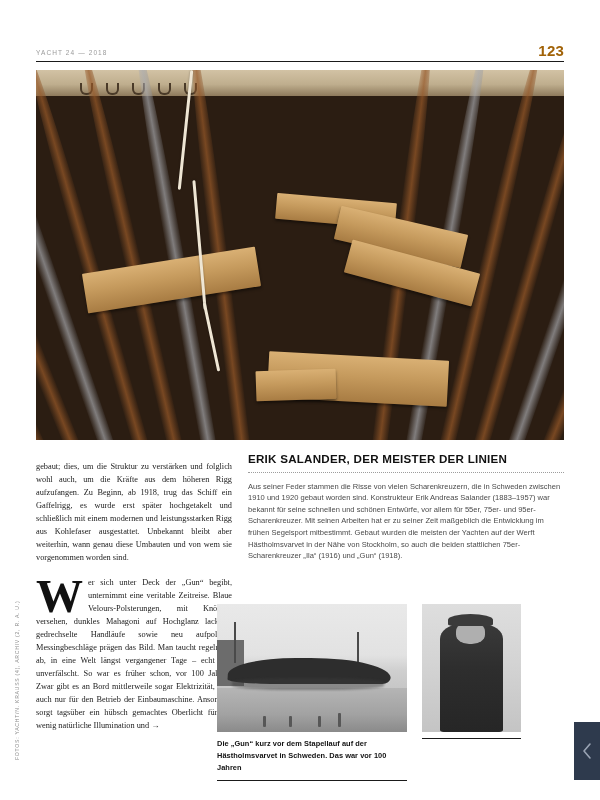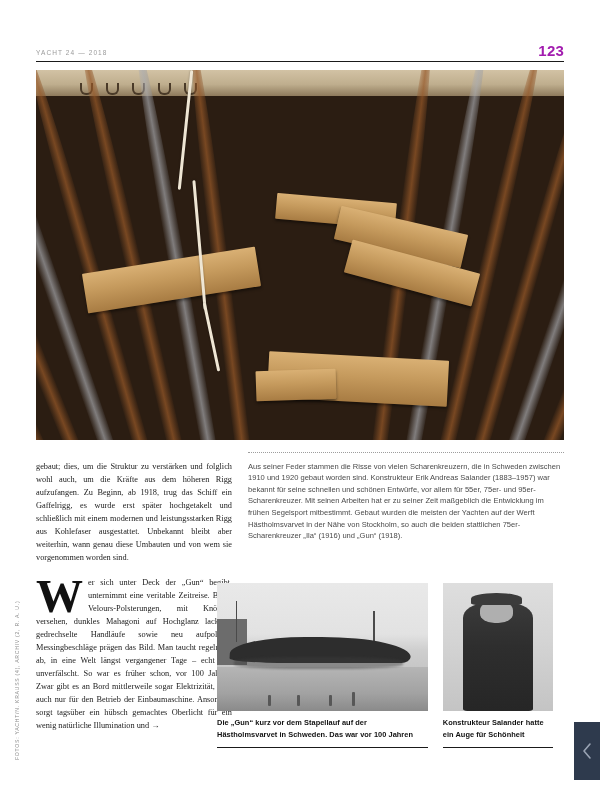--- a/index.html
+++ b/index.html
@@ -51,21 +51,21 @@
     font-size: 8px;
     letter-spacing: 1.35px;
     color: #111111;
     padding-bottom: 1px;
   }
   .rh-right {
     font-family: "Liberation Sans", sans-serif;
     font-weight: bold;
     font-size: 15px;
     letter-spacing: 0.2px;
-    color: #a21caf;
+    color: #a16207;
     line-height: 1;
     margin-left: auto;
   }
   .rule-top {
     position: absolute;
     left: 36px;
     right: 36px;
     top: 61px;
     height: 1.4px;
     background: #1a1a1a;
@@ -204,22 +204,22 @@
     font-size: 7.55px;
     line-height: 11.6px;
     color: #4a4a4a;
     text-align: left;
   }
 
   
   .photo-row {
     position: absolute;
     left: 217px;
-    top: 583px;
-    width: 336px;
+    top: 604px;
+    width: 304px;
     display: flex;
     gap: 15px;
   }
   .photo-block { position: relative; }
   .photo-block.wide { width: 222px; }
   .photo-block.tall { width: 116px; }
 
   .bw-photo {
     width: 100%;
     height: 128px;
@@ -410,20 +410,21 @@
 
   <div class="col-left">
     <p class="body-text">gebaut; dies, um die Struktur zu verstärken und folglich wohl auch, um die Kräfte aus dem höheren Rigg aufzufangen. Zu Beginn, ab 1918, trug das Schiff ein Gaffelrigg, es wurde erst später hochgetakelt und schließlich mit einem modernen und leistungsstarken Rigg aus Kohlefaser ausgestattet. Unbekannt bleibt aber weiterhin, wann genau diese Umbauten und von wem sie vorgenommen worden sind.</p>
     <div class="dropcap-para">
       <span class="dropcap">W</span>
       <span class="body-text" style="display:block;">er sich unter Deck der „Gun“ begibt, unternimmt eine veritable Zeitreise. Blaue Velours-Polsterungen, mit Knöpfen versehen, dunkles Mahagoni auf Hochglanz lackiert, gedrechselte Handläufe sowie neu aufpolierte Messingbeschläge prägen das Bild. Man taucht regelrecht ab, in eine Welt längst vergangener Tage – echt und unverfälscht. So war es früher schon, vor 100 Jahren. Zwar gibt es an Bord mittlerweile sogar Elektrizität, aber auch nur für den Betrieb der Einbaumaschine. Ansonsten sorgt tagsüber ein hübsch gemachtes Oberlicht für ein wenig natürliche Illumination und →</span>
     </div>
   </div>
 
   <div class="col-right">
+    <h2 class="section-head">ERIK SALANDER, DER MEISTER DER LINIEN</h2>
     <div class="dotted-rule"></div>
     <p class="sans-body">Aus seiner Feder stammen die Risse von vielen Scharenkreuzern, die in Schweden zwischen 1910 und 1920 gebaut worden sind. Konstrukteur Erik Andreas Salander (1883–1957) war bekannt für seine schnellen und schönen Entwürfe, vor allem für 55er, 75er- und 95er-Scharenkreuzer. Mit seinen Arbeiten hat er zu seiner Zeit maßgeblich die Entwicklung im frühen Segelsport mitbestimmt. Gebaut wurden die meisten der Yachten auf der Werft Hästholmsvarvet in der Nähe von Stockholm, so auch die beiden stattlichen 75er-Scharenkreuzer „Ila“ (1916) und „Gun“ (1918).</p>
   </div>
 
   <div class="photo-row">
 
     <div class="photo-block wide">
       <div class="bw-photo launch">
         <div class="ground"></div>
         <div class="shed"></div>
@@ -439,21 +440,20 @@
       <div class="photo-caption">Die „Gun“ kurz vor dem Stapellauf auf der Hästholmsvarvet in Schweden. Das war vor 100 Jahren</div>
       <div class="caption-rule"></div>
     </div>
 
     <div class="photo-block tall">
       <div class="bw-photo portrait">
         <div class="person"></div>
         <div class="face"></div>
         <div class="cap"></div>
       </div>
-      <div class="photo-caption">Konstrukteur Salander hatte ein Auge für Schönheit</div>
       <div class="caption-rule"></div>
     </div>
 
   </div>
 
   <div class="photo-credit">FOTOS: YACHT/N. KRAUSS (4), ARCHIV (2, R. A. U.)</div>
 
   <div class="nav-prev">
     <span>
       <svg width="11" height="18" viewBox="0 0 11 18" aria-hidden="true">

